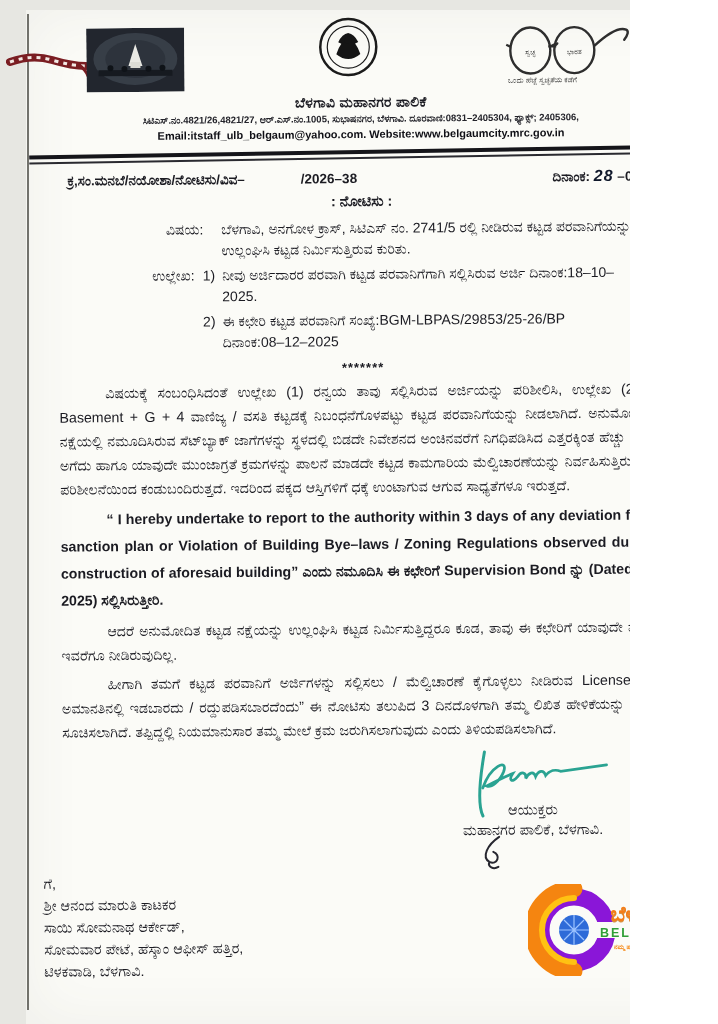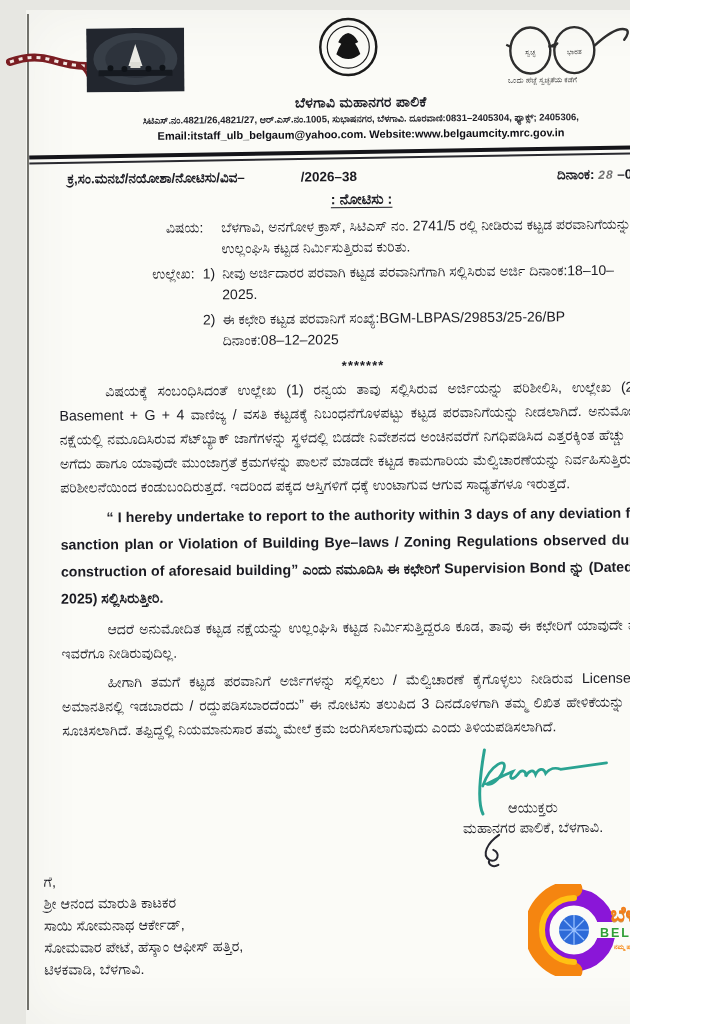--- a/index.html
+++ b/index.html
@@ -17,24 +17,24 @@
   .specs{position:absolute;left:474px;top:6px;width:128px;height:68px;}
   .org-title{position:absolute;top:78px;left:0;width:100%;text-align:center;font-size:14px;font-weight:bold;letter-spacing:.3px;}
   .addr{position:absolute;top:97px;left:0;width:100%;text-align:center;font-size:9.5px;font-weight:bold;color:#23232a;}
   .contact{position:absolute;top:112px;left:0;width:100%;text-align:center;font-size:11px;font-weight:bold;color:#101016;}
 
   .rule{height:3px;border-top:4px solid #15151a;border-bottom:2px solid #2a2a30;margin:2px -6px 0 -2px;transform:rotate(-0.45deg);}
 
   .meta-row{display:flex;align-items:baseline;margin:10px 14px 0 36px;font-size:13.5px;font-weight:bold;}
   .meta-left{display:flex;gap:56px;}
   .meta-date{margin-left:auto;white-space:nowrap;}
-  .hand-teal{color:#737373;font-size:12px;font-style:italic;letter-spacing:1px;}
+  .hand-teal{color:#0f172a;font-size:16px;font-style:italic;letter-spacing:1px;}
 
   .notice-heading{text-align:center;font-size:14.5px;font-weight:bold;margin-top:6px;}
-  .notice-heading span{text-decoration:underline;text-underline-offset:3px;}
+  .notice-heading span{text-underline-offset:3px;}
 
   .subject{display:flex;margin:8px 0 0 134px;width:478px;font-size:14px;line-height:21px;}
   .subject .lbl{flex:0 0 auto;margin-right:18px;}
   .refs{display:flex;margin:4px 0 0 120px;font-size:14px;line-height:21px;}
   .refs .lbl{flex:0 0 auto;margin-right:8px;}
   .ref-items{display:flex;flex-direction:column;gap:4px;width:420px;}
   .ref-item{display:flex;}
   .ref-item .num{flex:0 0 auto;margin-right:7px;}
   .stars{text-align:center;font-weight:bold;letter-spacing:1px;font-size:13px;margin:8px 0 4px;}
 

